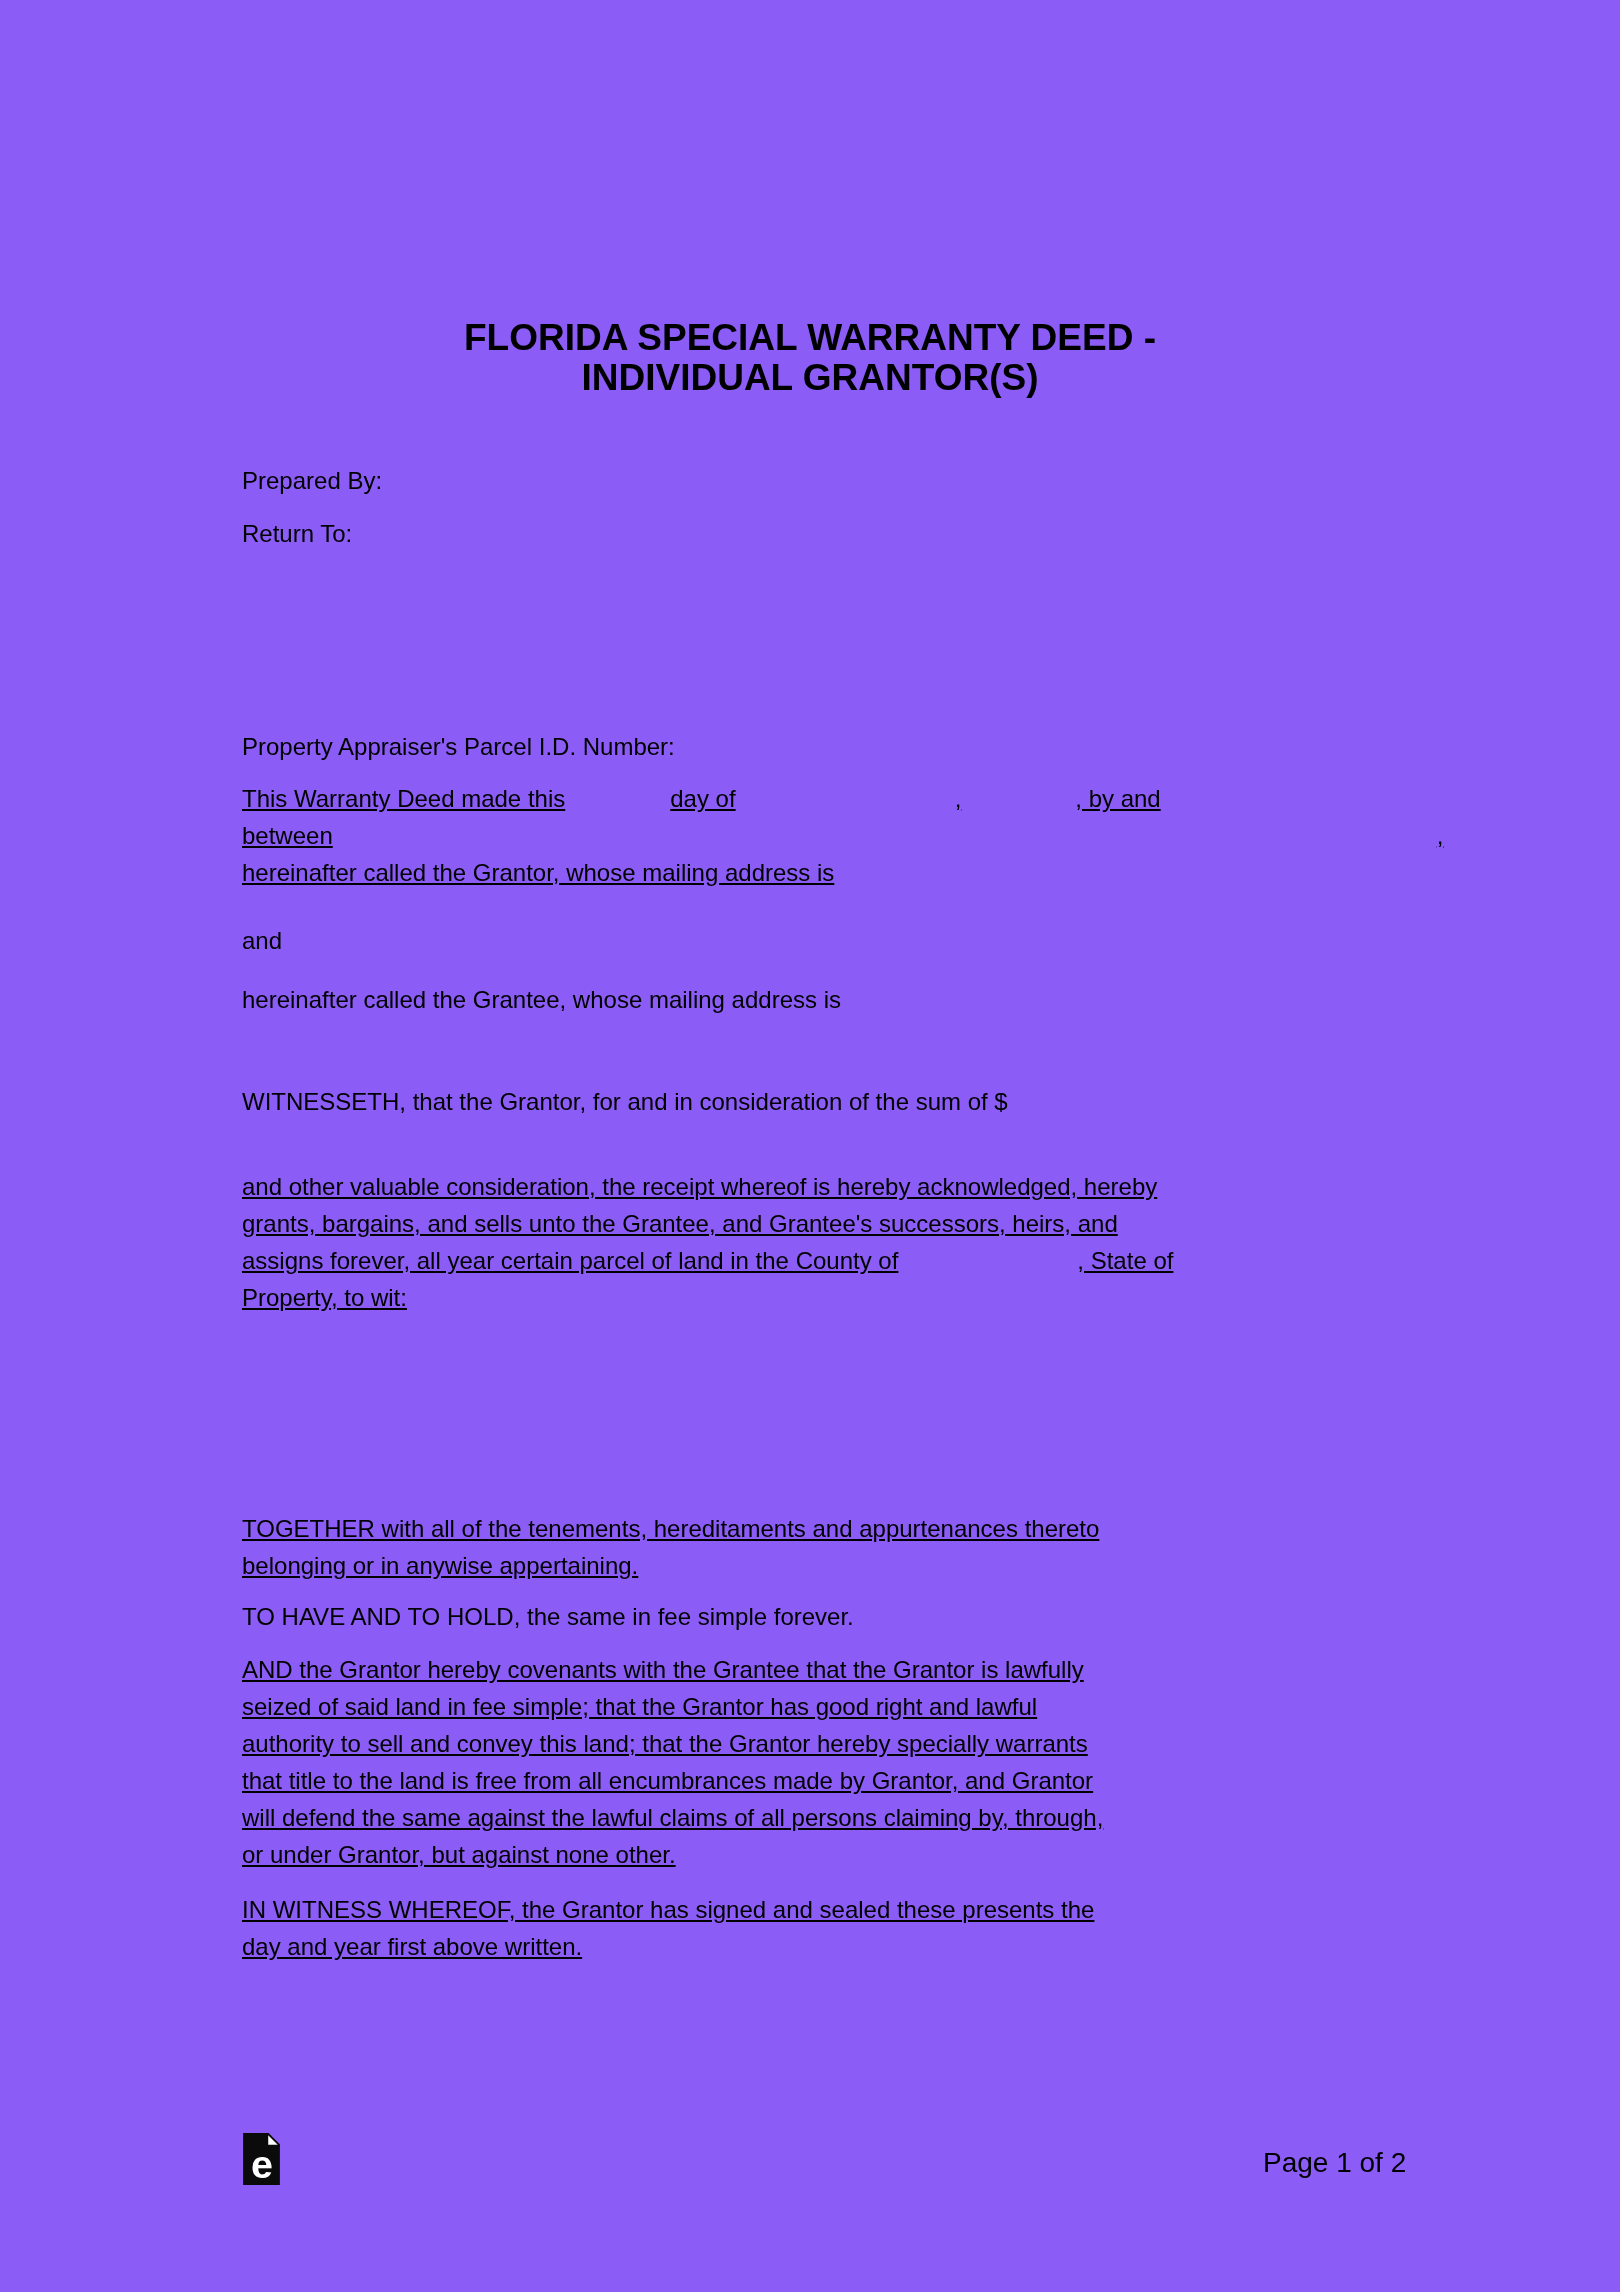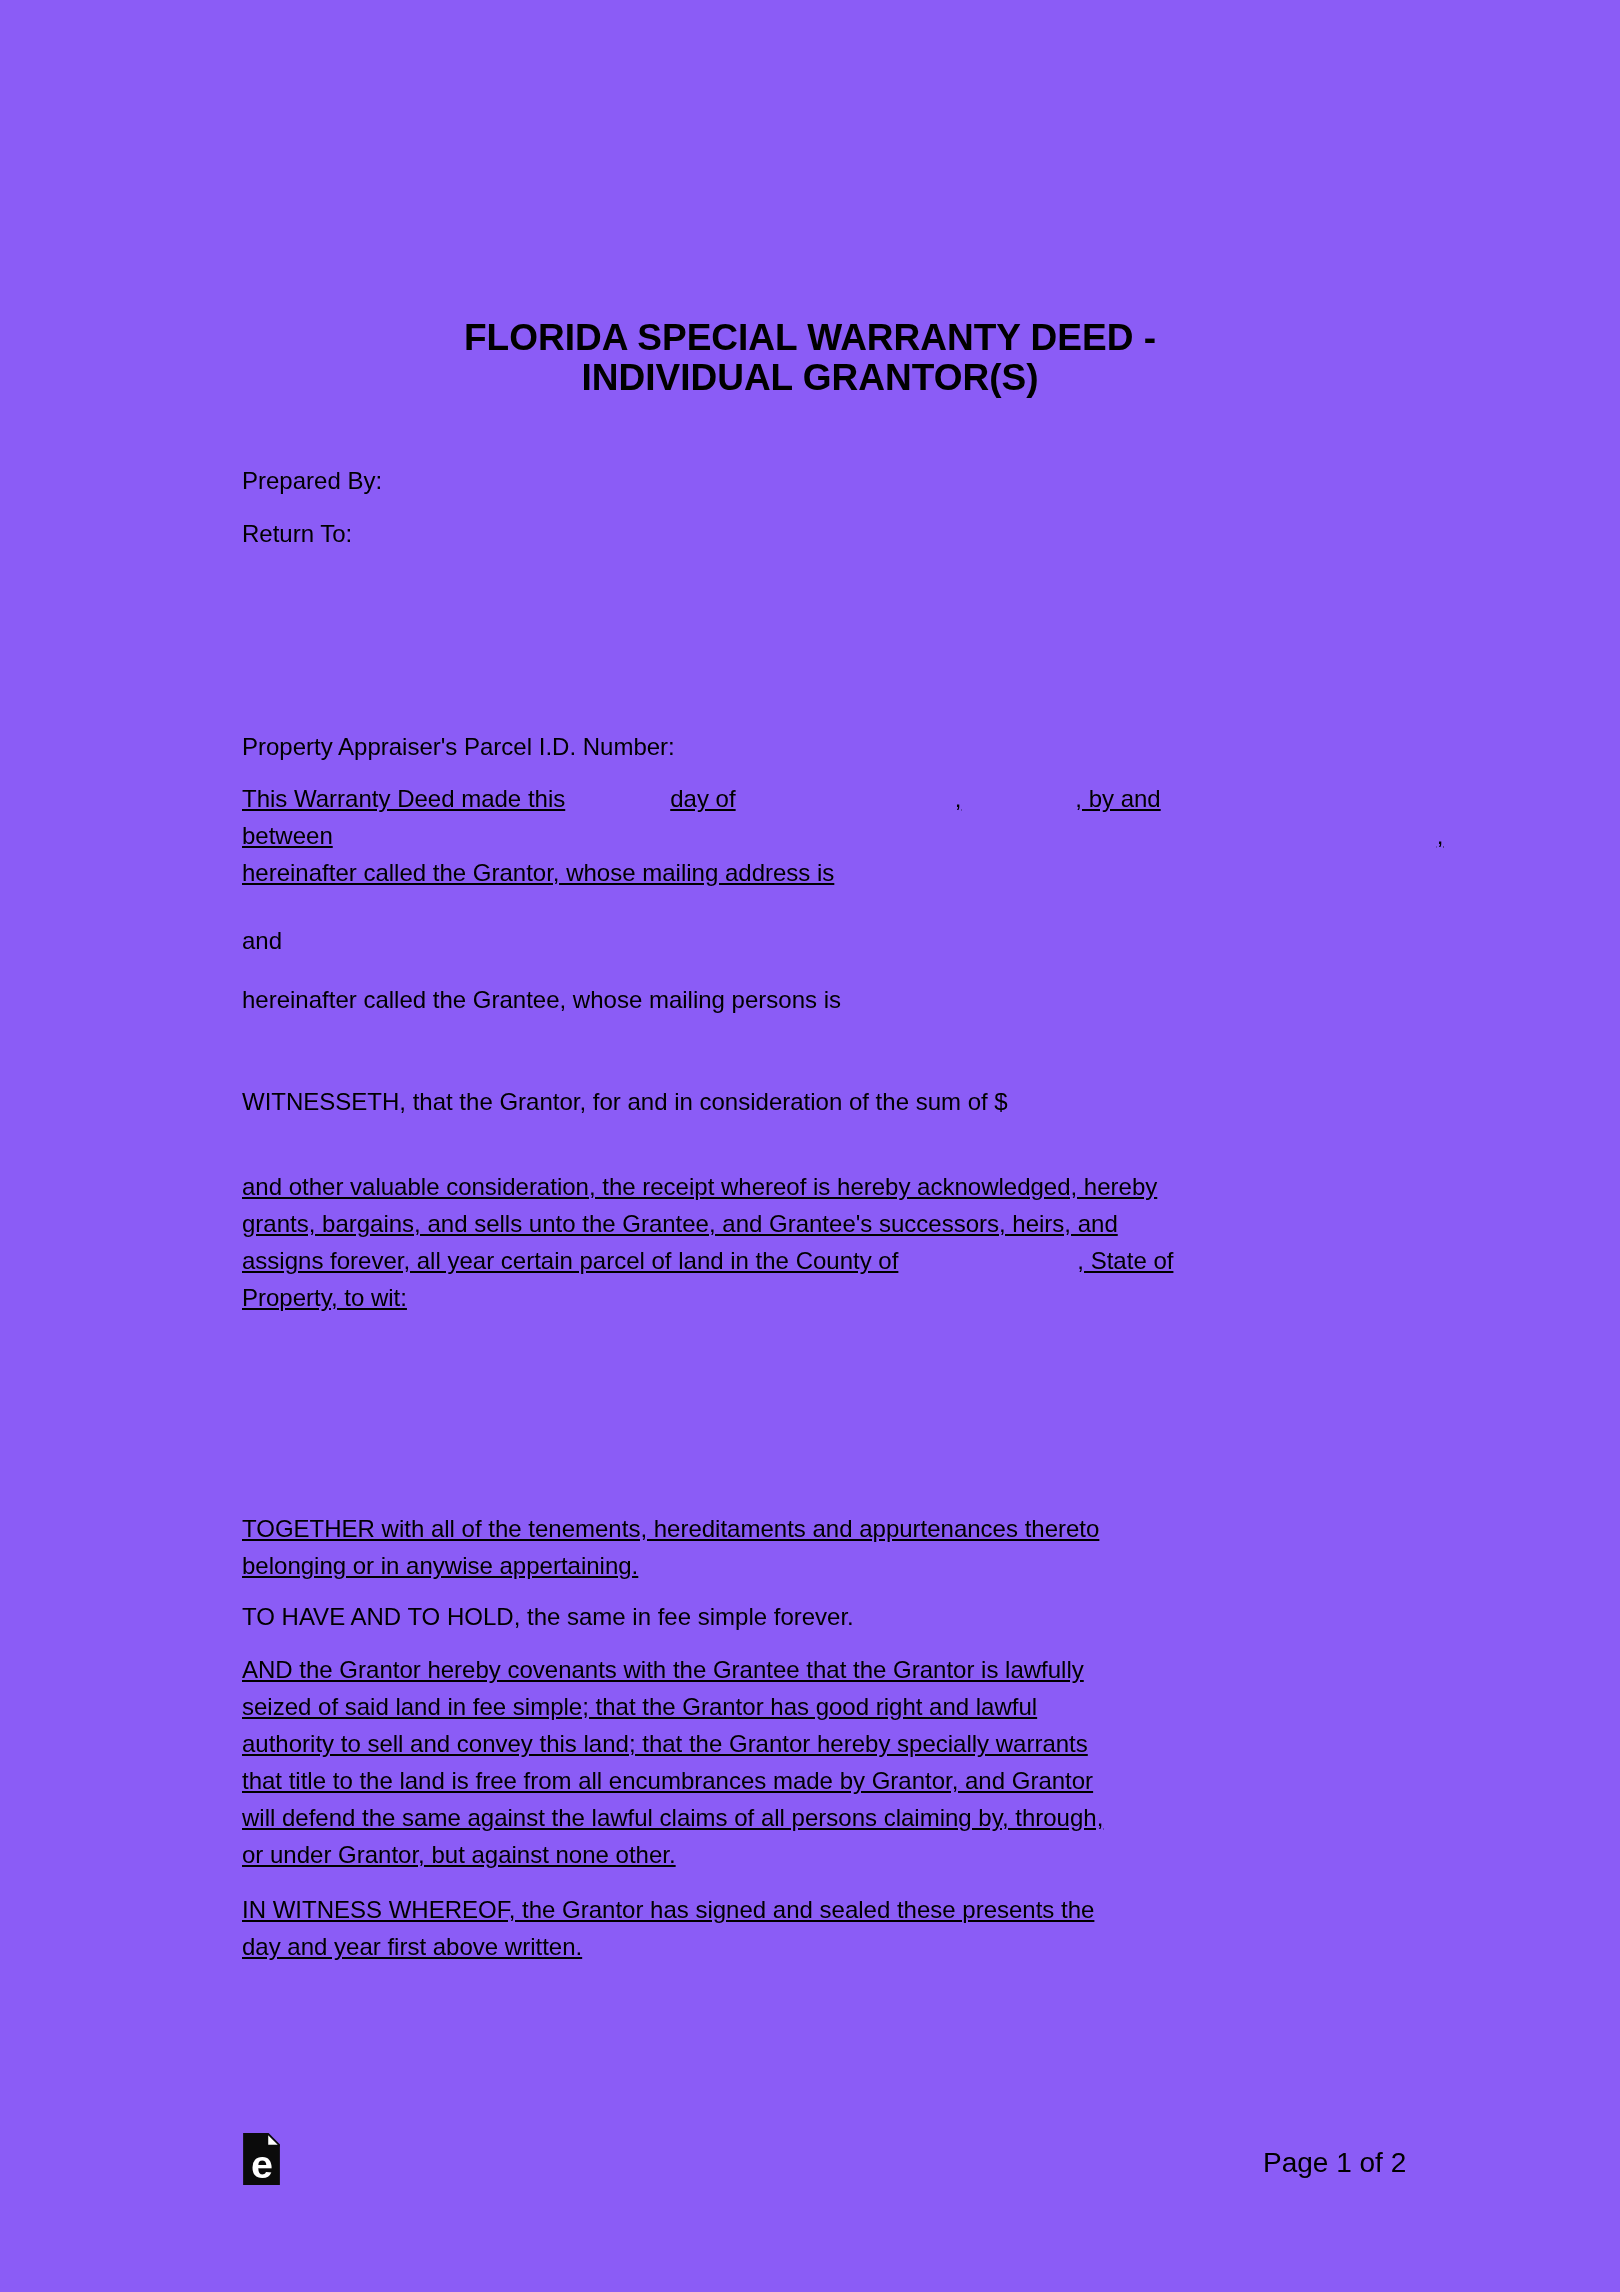--- a/index.html
+++ b/index.html
@@ -65,21 +65,21 @@
   <div class="para" style="top:728px">Property Appraiser's Parcel I.D. Number:</div>
 
   <div class="para" style="top:780px">
     <div class="line"><span>This Warranty Deed made this</span><span class="gap" style="width: 105px;"></span><span>day of</span><span class="gap" style="width: 219px;"></span><span>,</span><span class="gap" style="width: 114px;"></span><span>, by and</span></div>
     <div class="line"><span>between</span><span class="gap" style="width: 1104px;"></span><span>,</span></div>
     <div class="line">hereinafter called the Grantor, whose mailing address is</div>
   </div>
 
   <div class="para" style="top:922px">and</div>
 
-  <div class="para" style="top:981px">hereinafter called the Grantee, whose mailing persons is</div>
+  <div class="para" style="top:981px">hereinafter called the Grantee, whose mailing address is</div>
 
   <div class="para" style="top:1083px">WITNESSETH, that the Grantor, for and in consideration of the sum of $</div>
 
   <div class="para" style="top:1168px">
     <div class="line">and other valuable consideration, the receipt whereof is hereby acknowledged, hereby</div>
     <div class="line">grants, bargains, and sells unto the Grantee, and Grantee's successors, heirs, and</div>
     <div class="line"><span>assigns forever, all year certain parcel of land in the County of</span><span class="gap" style="width: 179px;"></span><span>, State of</span></div>
     <div class="line">Property, to wit:</div>
   </div>
 

